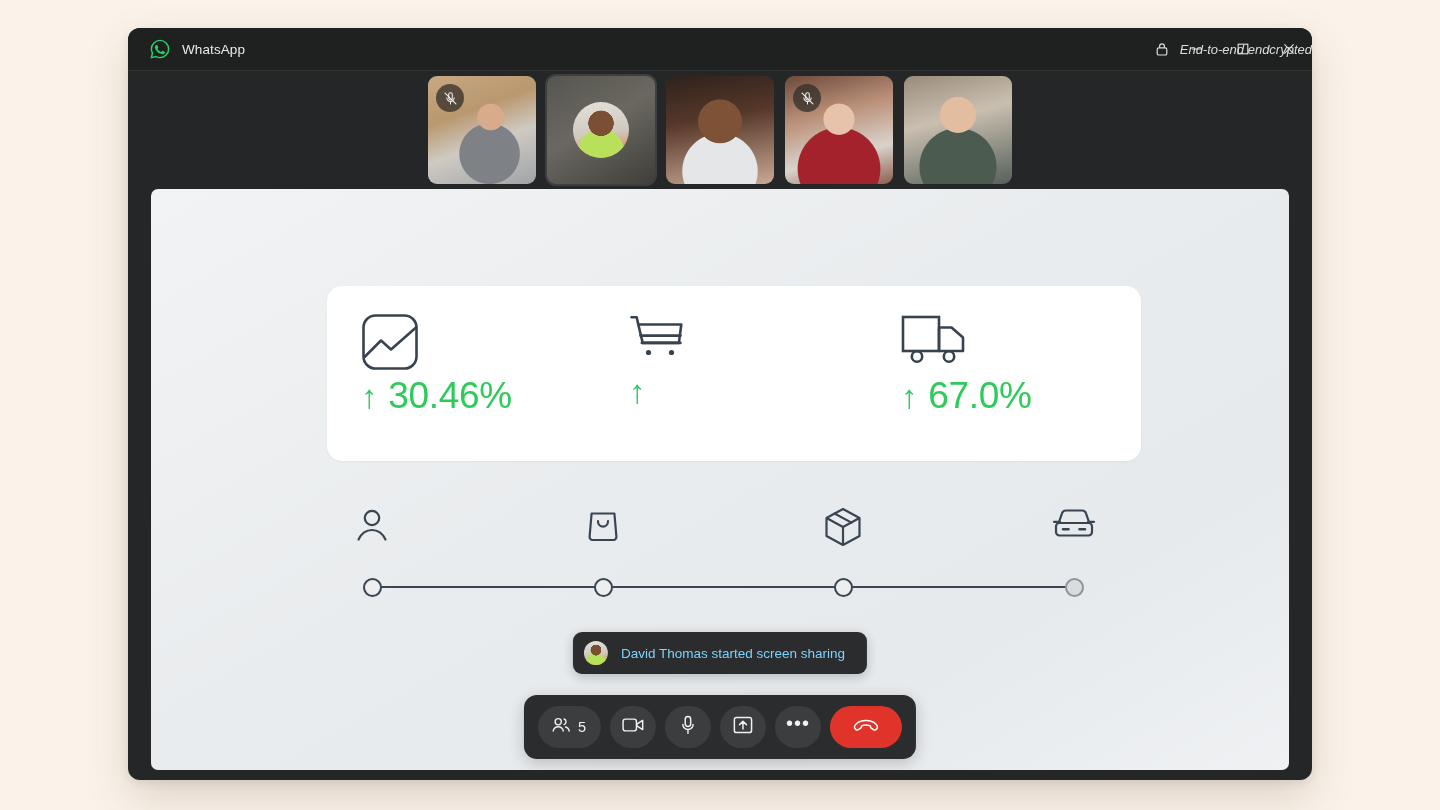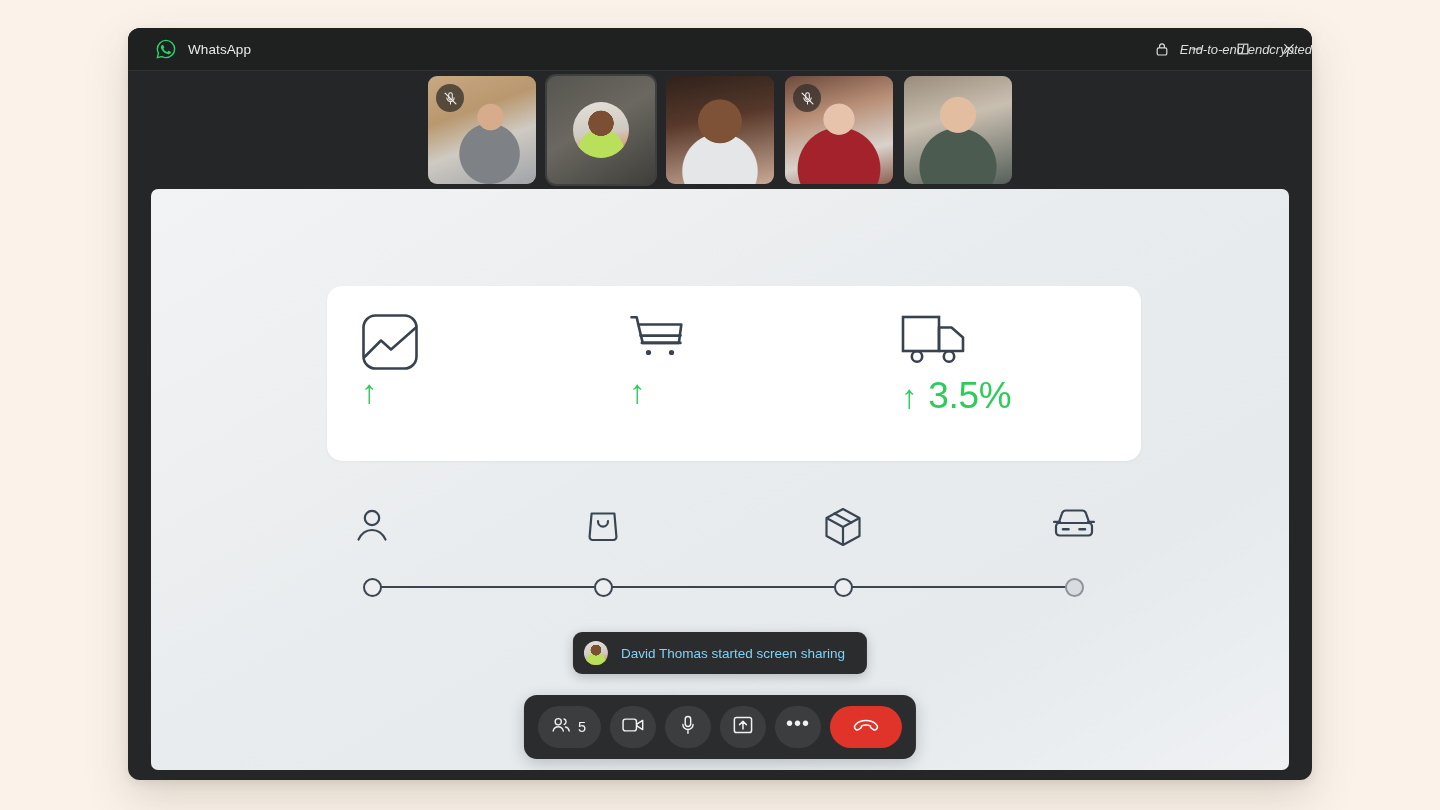--- a/index.html
+++ b/index.html
@@ -23,21 +23,21 @@
   }
 
   
   .titlebar {
     height: 43px; flex: 0 0 43px;
     background: #1f2020;
     display: flex; align-items: center;
     position: relative;
     border-bottom: 1px solid #303131;
   }
-  .title-left { display: flex; align-items: center; gap: 11px; padding-left: 27px; }
+  .title-left { display: flex; align-items: center; gap: 11px; padding-left: 21px; }
   .wa-logo { width: 22px; height: 22px; display: block; }
   .app-title { color: #e9eaea; font-size: 13.5px; letter-spacing: .1px; }
   .title-center {
     position: absolute; left: 0; right: 0; top: 0; bottom: 0;
     display: flex; align-items: center; justify-content: flex-end;
     gap: 12px; pointer-events: none; font-style: italic;
   }
   .title-center .lock { width: 12px; height: 14px; display: block; }
   .e2e-text { color: #dcdddd; font-size: 13px; }
   .win-controls {
@@ -295,20 +295,21 @@
 
         <div class="stat">
           <div class="stat-icon">
             <svg width="58" height="58" viewBox="0 0 58 58" fill="none">
               <rect x="2.5" y="2.5" width="53" height="53" rx="12" stroke="#38434f" stroke-width="2.6"></rect>
               <path d="M3.5 44 20 27.5l10 9 25-22" stroke="#38434f" stroke-width="2.6" stroke-linejoin="round" stroke-linecap="round"></path>
             </svg>
           </div>
           <div class="stat-value">
             <span class="stat-arrow">↑</span>
+            <span>30.46%</span>
           </div>
         </div>
 
         <div class="stat">
           <div class="stat-icon">
             <svg width="56" height="58" viewBox="0 0 56 58" fill="none">
               <path d="M2.5 4.2h5.2l1.6 7.3M9.3 11.5h43l-2.4 18.4H13.7L9.3 11.5Z" stroke="#38434f" stroke-width="2.6" stroke-linejoin="round" stroke-linecap="round"></path>
               <path d="M11.5 22.6h40" stroke="#38434f" stroke-width="2.6" stroke-linecap="round"></path>
               <path d="M12.8 29.9h38.6" stroke="#38434f" stroke-width="2.6" stroke-linecap="round"></path>
               <circle cx="19.5" cy="39.5" r="2.6" fill="#38434f"></circle>
@@ -324,21 +325,21 @@
           <div class="stat-icon">
             <svg width="66" height="58" viewBox="0 0 66 58" fill="none">
               <rect x="2" y="4" width="36" height="34" stroke="#38434f" stroke-width="2.6"></rect>
               <path d="M38 14.5h12.5L62 24.6V38H38V14.5Z" stroke="#38434f" stroke-width="2.6" stroke-linejoin="round"></path>
               <circle cx="16" cy="43.5" r="5.2" stroke="#38434f" stroke-width="2.6"></circle>
               <circle cx="48" cy="43.5" r="5.2" stroke="#38434f" stroke-width="2.6"></circle>
             </svg>
           </div>
           <div class="stat-value">
             <span class="stat-arrow">↑</span>
-            <span>3.5%</span>
+            <span>67.0%</span>
           </div>
         </div>
       </div>
 
       <div class="stepper">
         <div class="stepper-icons">
 
           <span class="step-ico" style="left:9px;">
             <svg width="32" height="36" viewBox="0 0 32 36" fill="none">
               <circle cx="16" cy="11" r="7.2" stroke="#394553" stroke-width="2.2"></circle>

